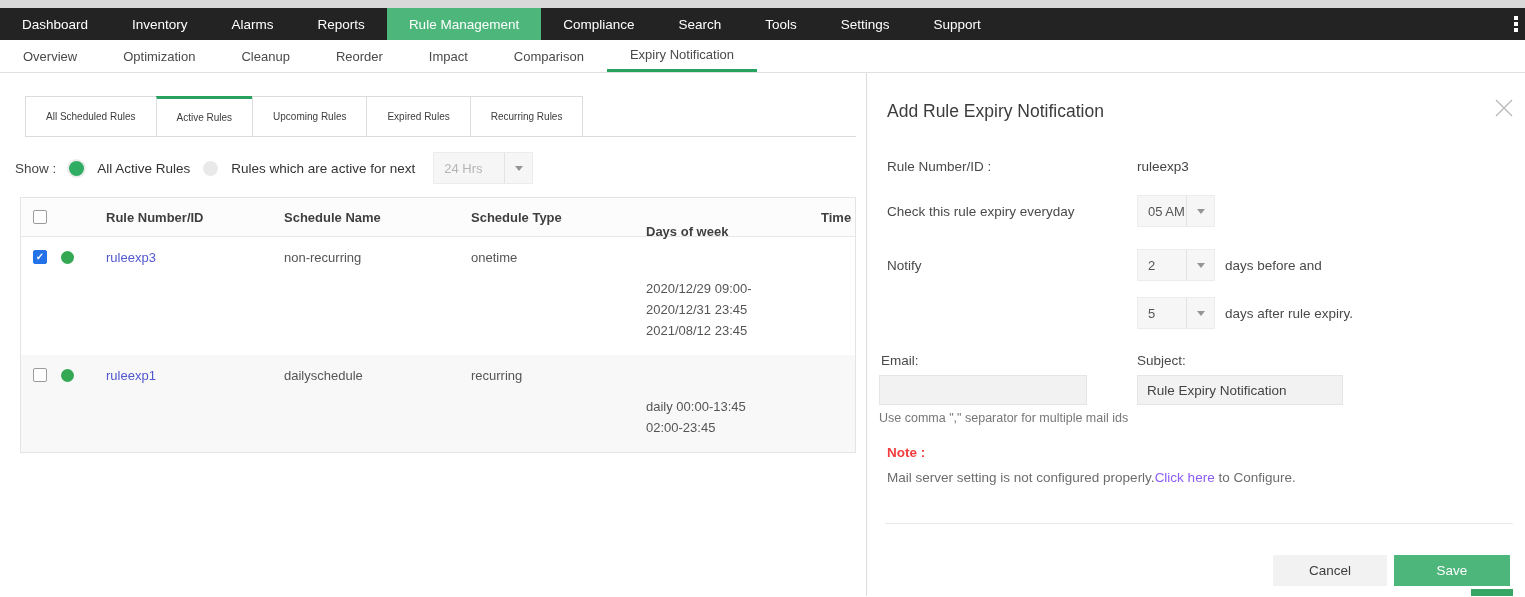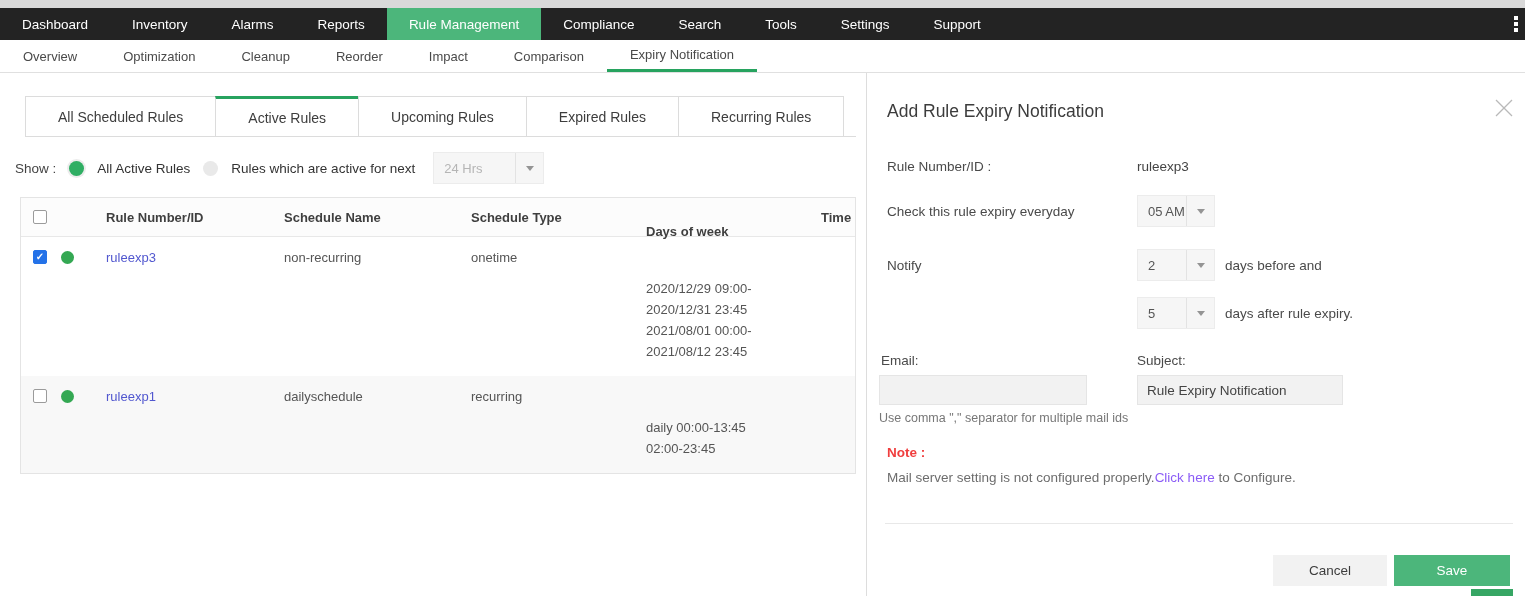--- a/index.html
+++ b/index.html
@@ -22,32 +22,32 @@
   .sub-nav { height:33px; background:#fff; border-bottom:1px solid #e0e0e0; display:flex; align-items:stretch; padding-left:0; }
   .sub-item { display:flex; align-items:center; padding:0 23px; color:#4a4a4a; font-size:13px; cursor:pointer; white-space:nowrap; position:relative; }
   .sub-item.active { border-bottom:3px solid #27a35f; }
 
   
   .content { position:relative; height:523px; }
   .main-area { position:absolute; left:0; top:0; width:866px; height:100%; padding-top:23px; }
 
   
   .tabs { display:flex; margin-left:25px; width:831px; border-bottom:1px solid #dcdcdc; }
-  .tab { height:40px; display:flex; align-items:center; padding:0 32px; border:1px solid #dcdcdc; border-bottom:none; margin-right:-1px; background:#fff; font-size:14px; color:#3d3d3d; cursor:pointer; white-space:nowrap; }
+  .tab { height:40px; display:flex; align-items:center; padding:0 20px; border:1px solid #dcdcdc; border-bottom:none; margin-right:-1px; background:#fff; font-size:10px; color:#3d3d3d; cursor:pointer; white-space:nowrap; }
   .tab.active { border-top:3px solid #27a35f; }
 
   
   .show-row { display:flex; align-items:center; margin:14px 0 0 15px; height:34px; gap:13px; }
   .show-label { color:#444; font-size:13.5px; }
   .radio-group { display:flex; align-items:center; gap:13px; cursor:pointer; }
   .radio { width:15px; height:15px; border-radius:50%; background:#e9e9e9; flex:0 0 auto; }
   .radio.selected { background:#2fae63; box-shadow:0 0 0 2px #ececec; }
   .radio-label { color:#333; font-size:13.5px; }
   .dd { display:flex; align-items:center; background:#f6f6f6; border:1px solid #ececec; height:32px; cursor:pointer; }
-  .dd-duration { width:111px; margin-left:5px; }
+  .dd-duration { width:100px; margin-left:5px; }
   .dd-duration .dd-val { color:#b5b5b5; }
   .dd-val { flex:1; padding-left:10px; font-size:13px; color:#555; }
   .dd-arrow { width:28px; align-self:stretch; display:flex; align-items:center; justify-content:center; border-left:1px solid #e3e3e3; }
   .tri { width:0; height:0; border-left:4px solid transparent; border-right:4px solid transparent; border-top:5px solid #949494; display:block; }
 
   
   .rules-table { margin:12px 0 0 20px; width:836px; border:1px solid #e4e4e4; }
   .t-head { display:flex; align-items:center; height:39px; background:#fcfcfc; border-bottom:1px solid #e8e8e8; font-weight:700; color:#3f3f3f; }
   .t-row { display:flex; align-items:flex-start; padding:13px 0 14px; }
   .t-row.alt { background:#f8f8f8; }
@@ -164,21 +164,20 @@
         <div class="c-check">
           <span class="checkbox checked">✓</span>
           <span class="status-dot"></span>
         </div>
         <div class="c-id"><a class="rule-link">ruleexp3</a></div>
         <div class="c-name cell-text">non-recurring</div>
         <div class="c-type cell-text">onetime</div>
         <div class="c-days">
           <span class="days-line">2020/12/29 09:00-</span>
           <span class="days-line">2020/12/31 23:45</span>
-          <span class="days-line">2021/08/01 00:00-</span>
           <span class="days-line">2021/08/12 23:45</span>
         </div>
         <div class="c-time cell-text"></div>
       </div>
 
       <div class="t-row alt">
         <div class="c-check">
           <span class="checkbox"></span>
           <span class="status-dot"></span>
         </div>

